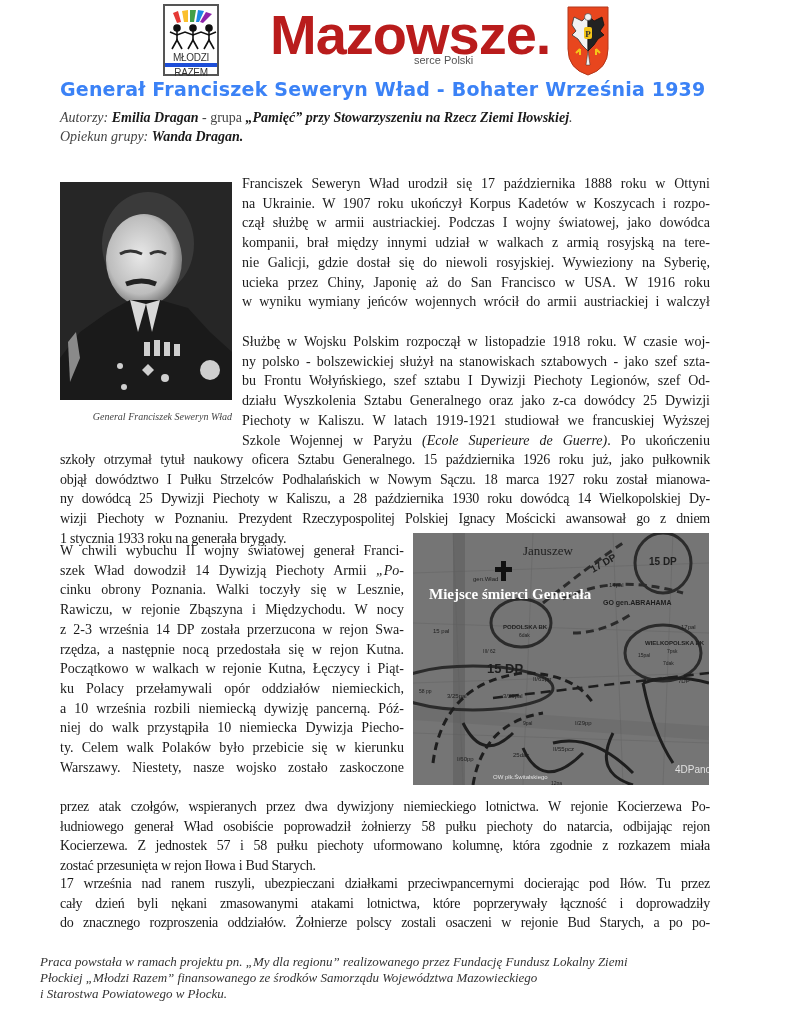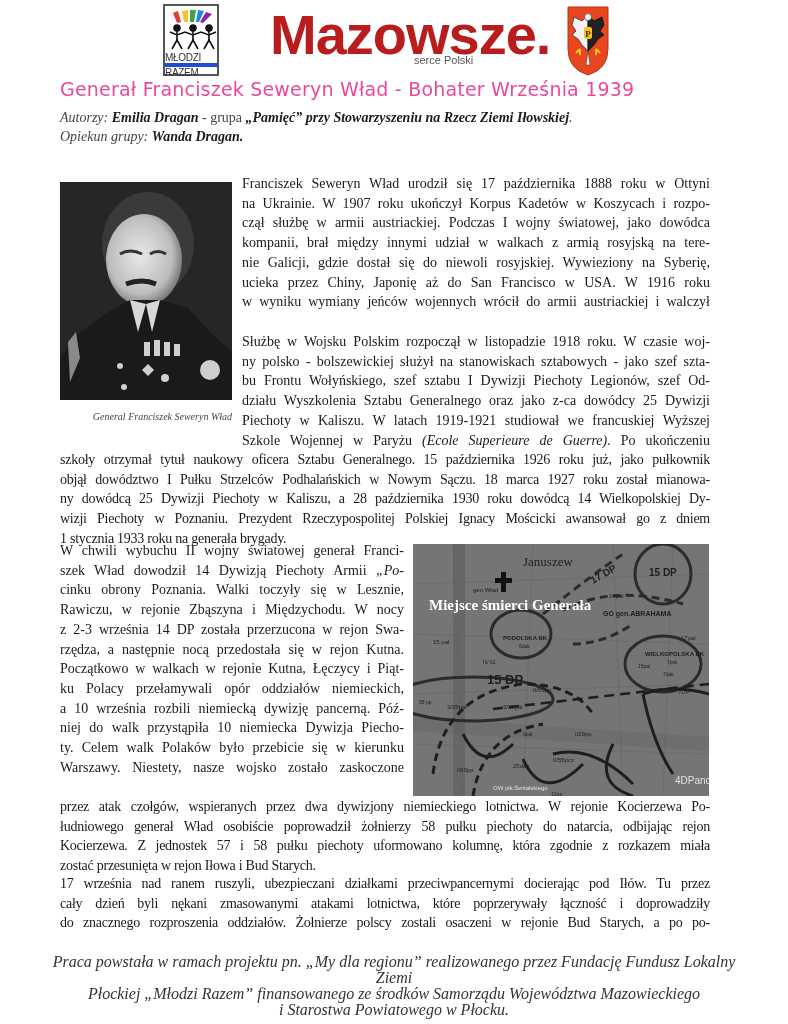--- a/index.html
+++ b/index.html
@@ -3,56 +3,56 @@
 <meta charset="utf-8">
 <style>
   * { box-sizing: border-box; margin: 0; padding: 0; }
   html, body { width: 788px; height: 1024px; background: #ffffff; overflow: hidden; }
   body { position: relative; font-family: "Liberation Serif", serif; color: #1a1a1a; }
 
   
   .logo-mr { position: absolute; left: 163px; top: 4px; width: 56px; height: 72px; border: 2px solid #555; background: #fff; }
   .logo-mr .rays { position: absolute; left: 6px; top: 4px; width: 44px; height: 14px; }
   .logo-mr .people { position: absolute; left: 4px; top: 18px; width: 48px; height: 26px; }
-  .logo-mr .txt { position: absolute; left: 0; width: 100%; font-family: "Liberation Sans", sans-serif; font-size: 10px; color: #333; letter-spacing: -0.3px; line-height: 11px; }
+  .logo-mr .txt { position: absolute; left: 0; width: 100%; text-align: center; font-family: "Liberation Sans", sans-serif; font-size: 10px; color: #333; letter-spacing: -0.3px; line-height: 11px; }
   .logo-mr .t1 { top: 46px; }
   .logo-mr .t2 { top: 57px; border-top: 4px solid #1d4ed8; }
 
   .logo-maz { position: absolute; left: 270px; top: 8px; width: 250px; height: 60px; }
   .logo-maz .word { position: absolute; left: 0; top: -6px; font-family: Liberation Sans, sans-serif; font-weight: bold; font-size: 56px; color: #b91c1c; letter-spacing: -1px; }
   .logo-maz .sub { position: absolute; left: 144px; top: 46px; font-family: "Liberation Sans", sans-serif; font-size: 11px; color: #555; }
 
   .logo-crest { position: absolute; left: 566px; top: 5px; width: 44px; height: 72px; }
 
   
-  .title { position: absolute; left: 60px; top: 78px; font-family: "DejaVu Sans", sans-serif; font-weight: normal; font-size: 19px; color: #ec4899; letter-spacing: 0.2px; }
+  .title { position: absolute; left: 60px; top: 78px; font-family: "DejaVu Sans", sans-serif; font-weight: bold; font-size: 19px; color: #3b82f6; letter-spacing: 0.2px; }
 
   .authors { position: absolute; left: 60px; top: 108px; font-style: italic; font-size: 14px; line-height: 19px; color: #444; }
   .authors b { color: #1a1a1a; }
 
   
   .photo { position: absolute; left: 60px; top: 182px; width: 172px; height: 218px; background: #1e1e1e; overflow: hidden; }
   .caption { position: absolute; left: 60px; top: 411px; width: 172px; text-align: right; font-style: italic; font-size: 10px; color: #444; }
 
   
-  .map { position: absolute; left: 413px; top: 544px; width: 296px; height: 252px; background: #14b8a6; overflow: hidden; }
+  .map { position: absolute; left: 413px; top: 533px; width: 296px; height: 252px; background: #14b8a6; overflow: hidden; }
 
   
   .para { position: absolute; font-size: 14px; line-height: 19.7px; color: #1a1a1a; text-align: justify; }
   .para i { font-style: italic; }
   .p1 { left: 242px; top: 174px; width: 468px; }
   .p2 { left: 242px; top: 332px; width: 468px; }
   .p2b { left: 60px; top: 450px; width: 650px; letter-spacing: -0.25px; }
   .p3 { left: 60px; top: 541px; width: 344px; }
   .p4 { left: 60px; top: 797px; width: 650px; letter-spacing: -0.25px; }
   .p5 { left: 60px: top: 874px; }
   .para .line { display: block; white-space: nowrap; text-align-last: justify; text-align: justify; }
   .para .line.last { text-align-last: left; }
 
-  .footer { position: absolute; left: 40px; top: 954px; width: 708px; text-align: center; font-style: italic; font-size: 16px; line-height: 16px; color: #333; }
+  .footer { position: absolute; left: 40px; top: 954px; width: 708px; text-align: left; font-style: italic; font-size: 13px; line-height: 16px; color: #333; }
 </style>
 </head>
 <body>
 
 <div class="logo-mr">
   <svg class="rays" viewBox="0 0 44 14">
     <polygon points="2,3 7,1 10,12 6,13" fill="#e53935"></polygon>
     <polygon points="11,1 17,0 17,12 13,12" fill="#fbc02d"></polygon>
     <polygon points="19,0 25,0 23,12 19,12" fill="#43a047"></polygon>
     <polygon points="27,0 33,1 28,12 25,12" fill="#1e88e5"></polygon>

